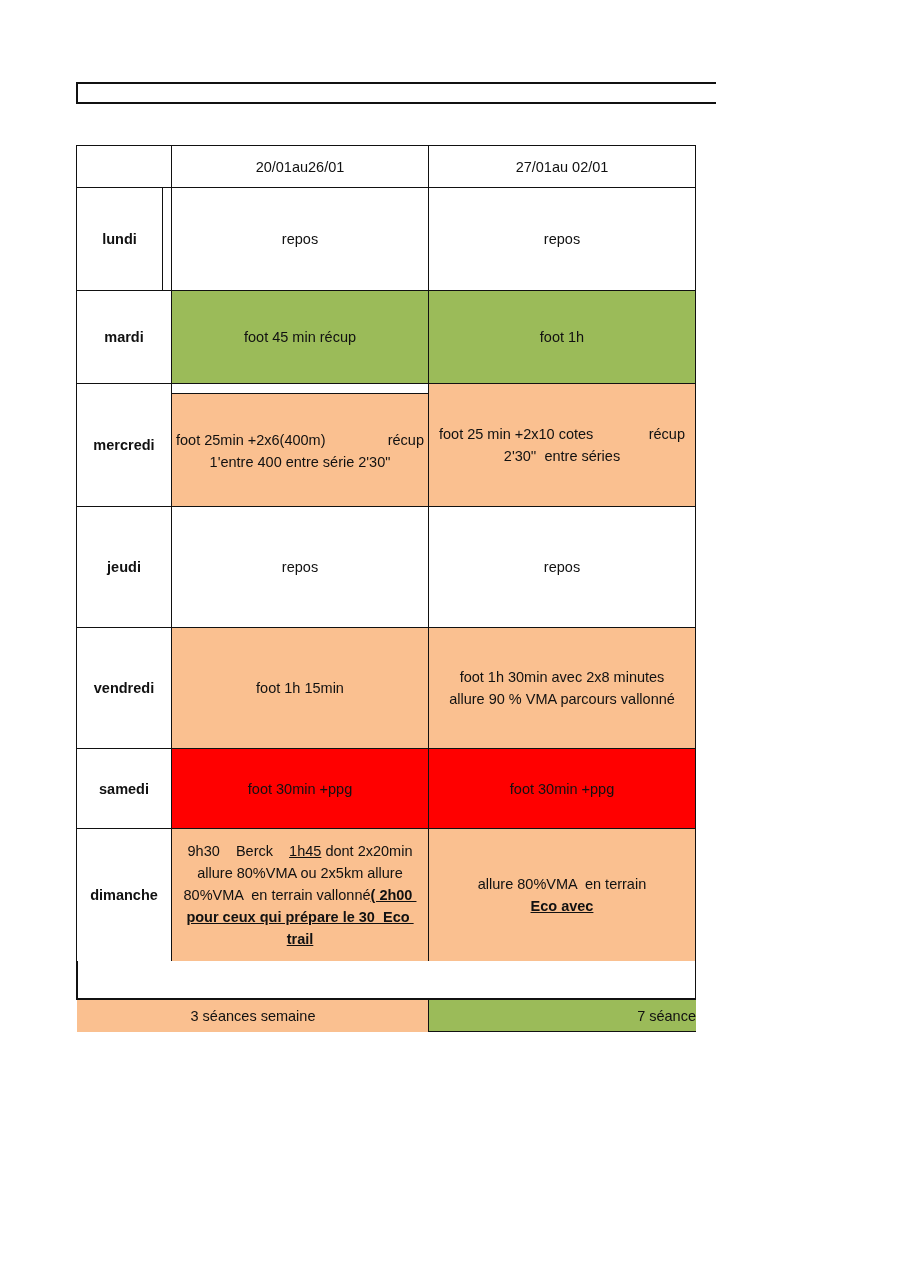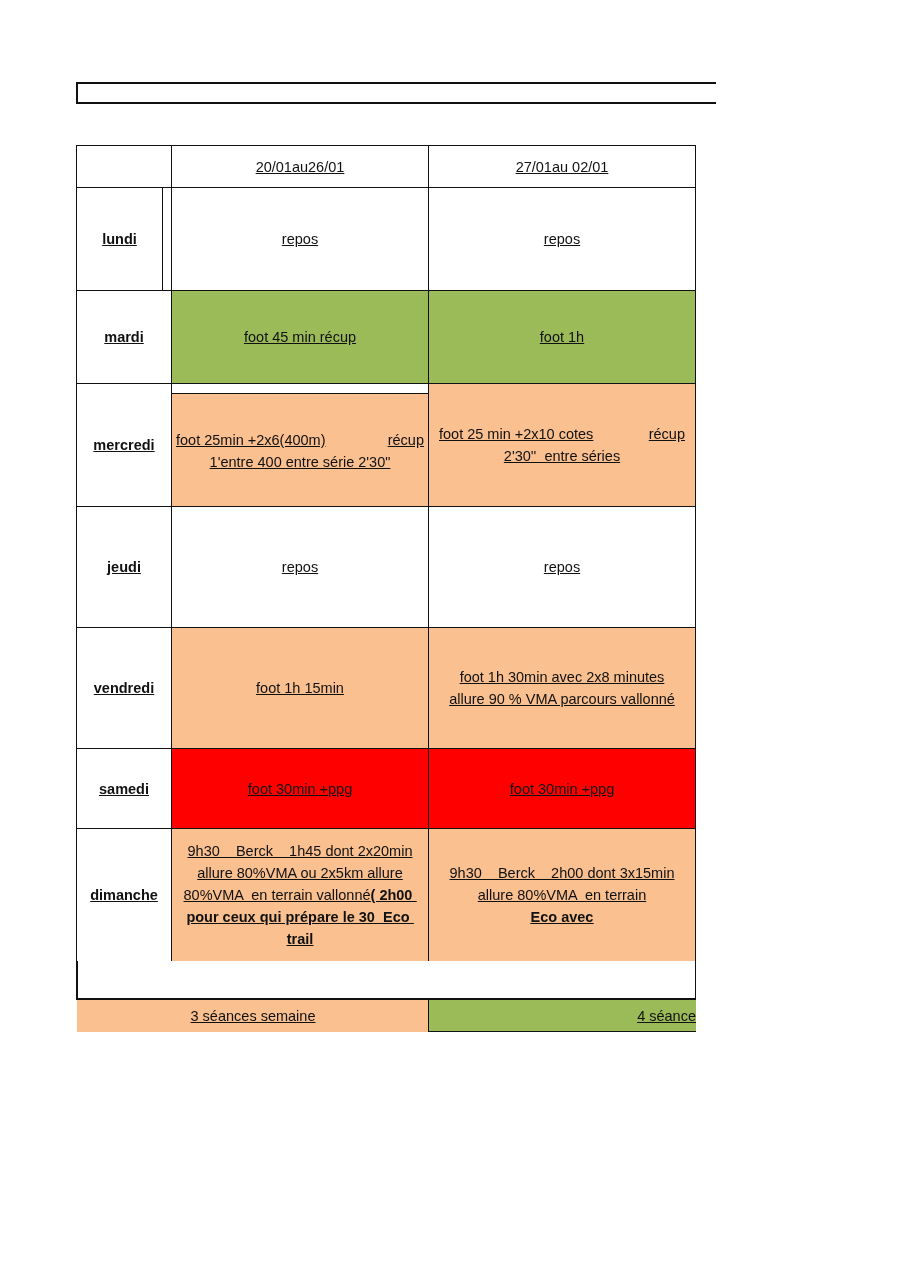--- a/index.html
+++ b/index.html
@@ -11,21 +11,21 @@
       position: absolute; left: 76px; top: 82px; width: 640px; height: 22px;
       border-top: 2px solid #111; border-bottom: 2px solid #111; border-left: 2px solid #111;
       box-sizing: border-box;
     }
     .clip {
       position: absolute; left: 0; top: 0; width: 696px; height: 1280px; overflow: hidden;
     }
     .grid { position: absolute; left: 76px; top: 145px; }
     .cell {
       position: absolute; box-sizing: border-box; display: flex; align-items: center; justify-content: center;
-      text-align: right; font-size: 14.5px; line-height: 22px; padding: 0 4px; text-decoration: underline;
+      text-align: right; font-size: 14.5px; line-height: 22px; padding: 0 4px;
     }
     .b { border: 1px solid #111; }
     .day { font-weight: bold; }
     .white { background: #ffffff; }
     .green { background: #9BBB59; }
     .peach { background: #FAC090; }
     .red { background: #FF0000; }
     .ul { text-decoration: underline; }
     .bu { font-weight: bold; text-decoration: underline; }
     .justify-line { display: flex; justify-content: space-between; width: 100%; }
@@ -94,24 +94,23 @@
       <div class="lines">
         <span style="white-space:pre;"><span>9h30    Berck    </span><span class="ul">1h45</span><span> dont 2x20min</span></span>
         <span>allure 80%VMA ou 2x5km allure</span>
         <span style="white-space:pre;"><span>80%VMA  en terrain vallonné</span><span class="bu">( 2h00 </span></span>
         <span class="bu" style="white-space:pre;">pour ceux qui prépare le 30  Eco </span>
         <span class="bu">trail</span>
       </div>
     </div>
     <div class="cell b peach" style="left:352px;top:683px;width:268px;height:134px;">
       <div class="lines">
-        <span style="white-space:pre;"><span>9h30    Berck    </span><span class="ul">2h00</span><span> dont 3x15min</span></span>
         <span style="white-space:pre;">allure 80%VMA  en terrain</span>
         <span class="bu">Eco avec</span>
       </div>
     </div>
 
     <div class="cell white" style="left:0;top:816px;width:620px;height:39px;border-left:2px solid #111;border-bottom:2px solid #111;border-right:1px solid #111;"></div>
 
     <div class="cell peach" style="left:1px;top:855px;width:352px;height:32px;">3 séances semaine</div>
-    <div class="cell green" style="left:352px;top:855px;width:268px;height:32px;justify-content:flex-end;padding-right:0;border-left:1px solid #111;border-bottom:1px solid #111;">4 séance</div>
+    <div class="cell green" style="left:352px;top:855px;width:268px;height:32px;justify-content:flex-end;padding-right:0;border-left:1px solid #111;border-bottom:1px solid #111;">7 séance</div>
   </div>
 </div>
 
 </body></html>

